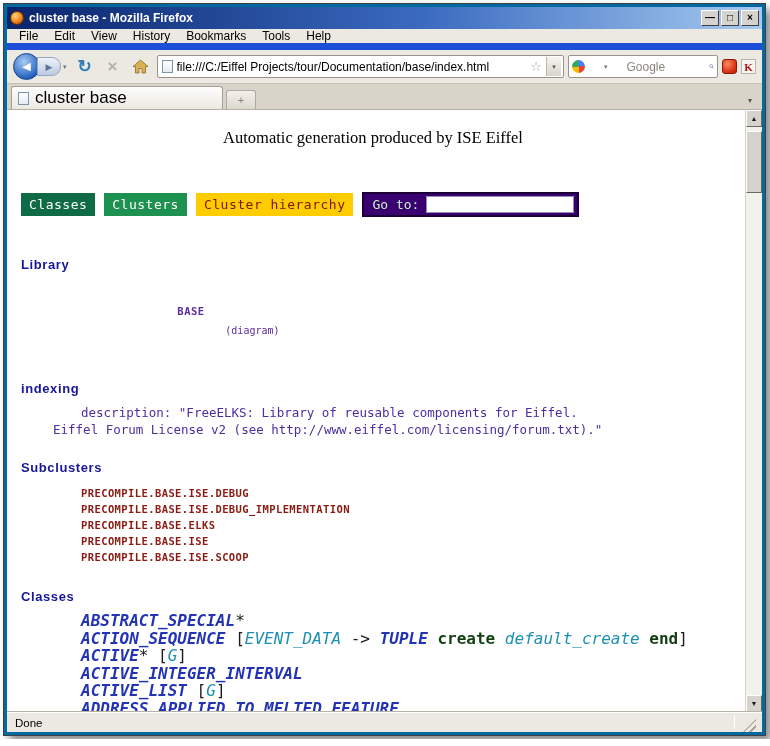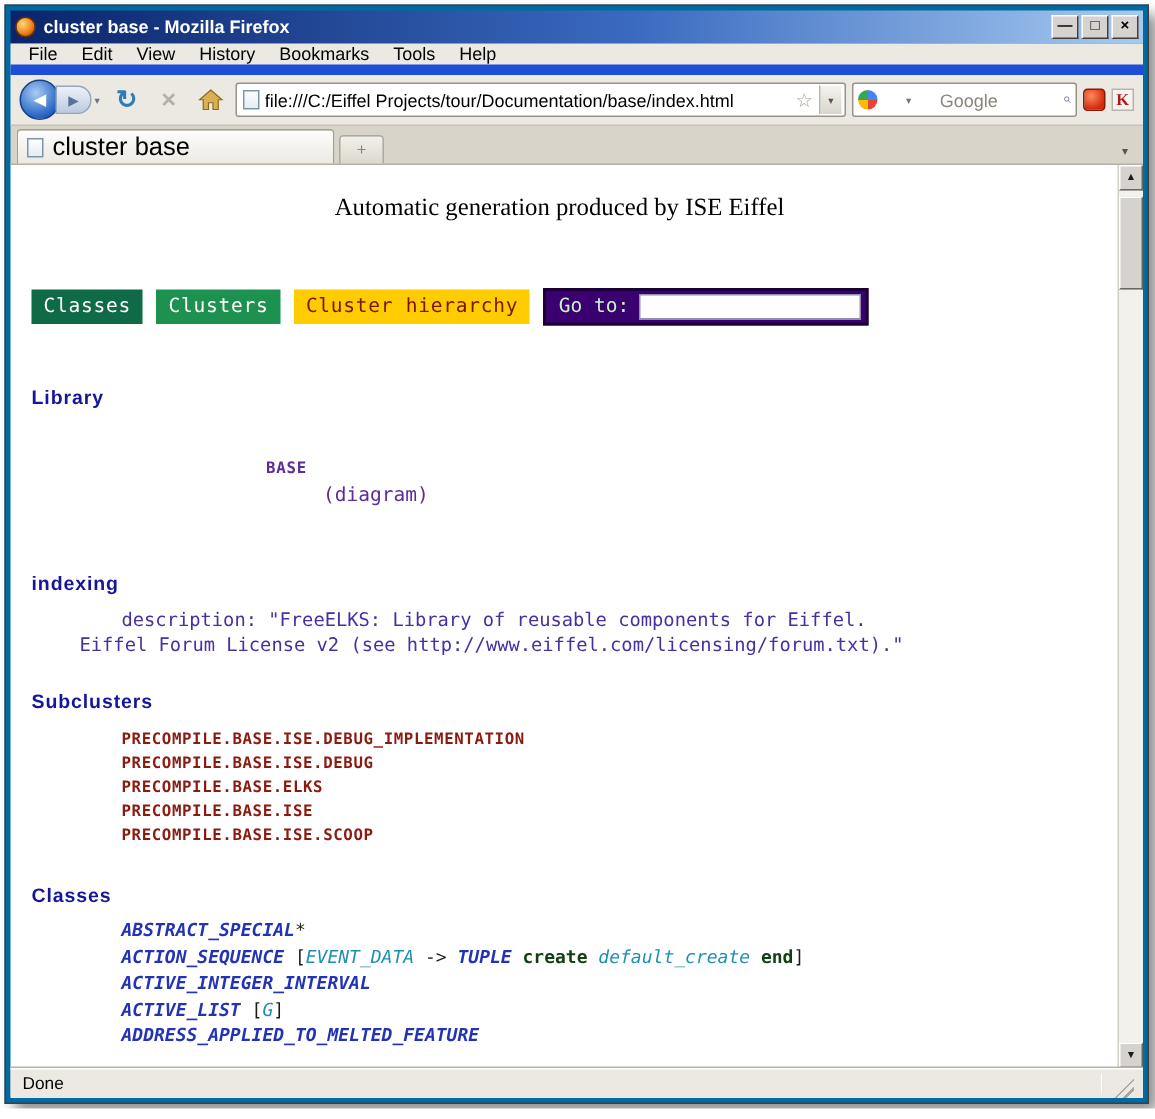--- a/index.html
+++ b/index.html
@@ -119,33 +119,33 @@
 
   .section-heading { font-family:"Liberation Sans",sans-serif; font-weight:bold; font-size:13px;
     color:var(--heading); letter-spacing:0.6px; }
   .section-library    { margin-top:40px; }
   .section-indexing   { margin-top:24px; }
   .section-subclusters{ margin-top:22px; }
   .section-classes    { margin-top:24px; }
 
   .lib-line { padding-left:60px; margin-top:9px; white-space:pre; }
   .lib-name { color:var(--library-text); font-weight:bold; font-size:10.5px; letter-spacing:0.5px; }
-  .lib-diagram { color:var(--library-text); font-size:13px; margin-left:38px; }
+  .lib-diagram { color:var(--library-text); font-size:10px; margin-left:48px; }
 
   .index-lines { margin-top:8px; }
   .index-line { padding-left:60px; color:var(--indexing-text); font-size:12.5px;
     line-height:17px; white-space:pre; }
   .index-line2 { padding-left:32px; }
 
   .sub-list { margin-top:10px; }
   .sub-item { padding-left:60px; color:var(--subcluster); font-weight:bold; font-size:10.5px;
     line-height:16px; letter-spacing:0.4px; }
 
   .class-list { margin-top:8px; }
-  .class-line { padding-left:60px; font-size:12px; line-height:17.5px; white-space:pre; }
+  .class-line { padding-left:60px; font-size:16px; line-height:17.5px; white-space:pre; }
   .seg-class   { color:var(--class-link); font-style:italic; font-weight:bold; }
   .seg-generic { color:var(--generic); font-style:italic; }
   .seg-keyword { color:var(--keyword); font-weight:bold; }
   .seg-punct   { color:var(--punct); }
 </style>
 </head>
 <body>
 
 <div class="window">
 
@@ -247,33 +247,34 @@
         <div class="section-heading">indexing</div>
         <div class="index-lines">
           <div class="index-line">description: "FreeELKS: Library of reusable components for Eiffel.</div>
           <div class="index-line index-line2">Eiffel Forum License v2 (see http://www.eiffel.com/licensing/forum.txt)."</div>
         </div>
       </div>
 
       <div class="section-subclusters">
         <div class="section-heading">Subclusters</div>
         <div class="sub-list">
+            <div class="sub-item">PRECOMPILE.BASE.ISE.DEBUG</div>
             <div class="sub-item">PRECOMPILE.BASE.ISE.DEBUG_IMPLEMENTATION</div>
-            <div class="sub-item">PRECOMPILE.BASE.ISE.DEBUG</div>
             <div class="sub-item">PRECOMPILE.BASE.ELKS</div>
             <div class="sub-item">PRECOMPILE.BASE.ISE</div>
             <div class="sub-item">PRECOMPILE.BASE.ISE.SCOOP</div>
           </div>
       </div>
 
       <div class="section-classes">
         <div class="section-heading">Classes</div>
         <div class="class-list">
             <div class="class-line"><span class="seg-class">ABSTRACT_SPECIAL</span><span class="seg-punct">*</span></div>
             <div class="class-line"><span class="seg-class">ACTION_SEQUENCE</span><span class="seg-punct"> [</span><span class="seg-generic">EVENT_DATA</span><span class="seg-punct"> -&gt; </span><span class="seg-class">TUPLE</span><span class="seg-keyword"> create </span><span class="seg-generic">default_create</span><span class="seg-keyword"> end</span><span class="seg-punct">]</span></div>
+            <div class="class-line"><span class="seg-class">ACTIVE</span><span class="seg-punct">* [</span><span class="seg-generic">G</span><span class="seg-punct">]</span></div>
             <div class="class-line"><span class="seg-class">ACTIVE_INTEGER_INTERVAL</span></div>
             <div class="class-line"><span class="seg-class">ACTIVE_LIST</span><span class="seg-punct"> [</span><span class="seg-generic">G</span><span class="seg-punct">]</span></div>
             <div class="class-line"><span class="seg-class">ADDRESS_APPLIED_TO_MELTED_FEATURE</span></div>
           </div>
       </div>
 
     </div>
 
     <div class="vscroll">
       <div class="scroll-btn">▲</div>

